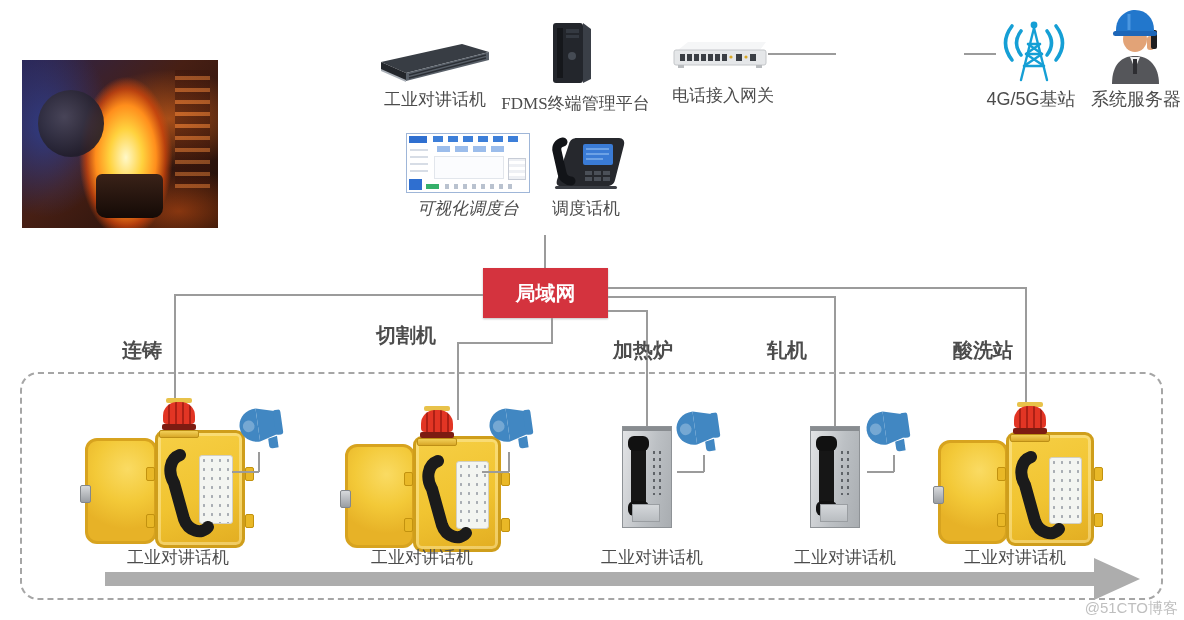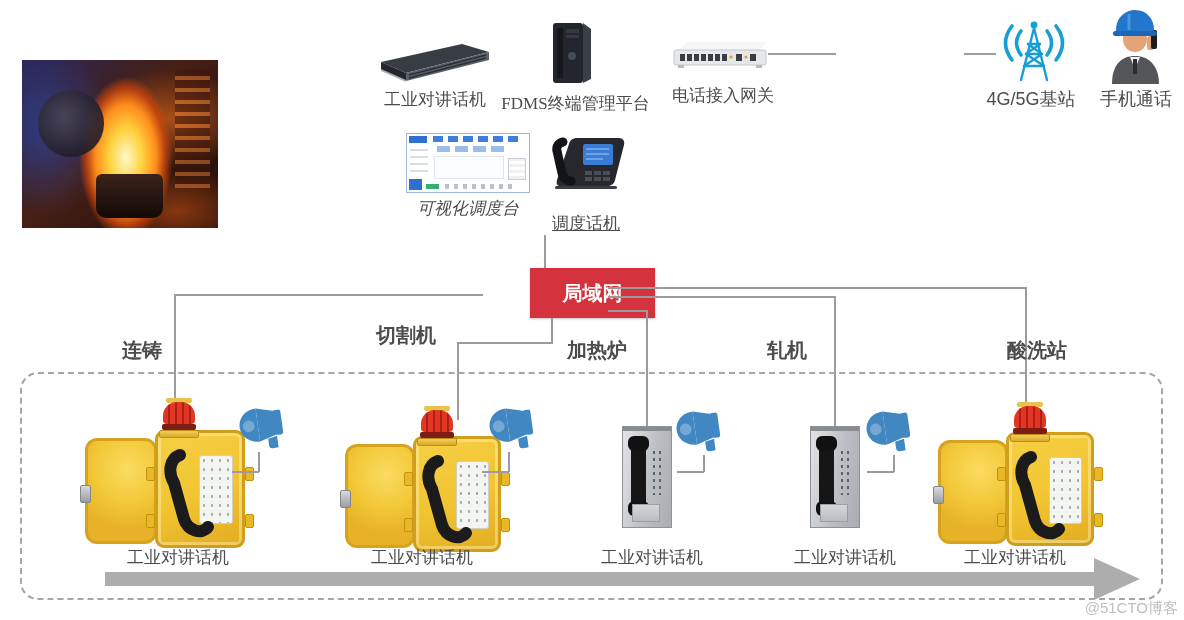--- a/index.html
+++ b/index.html
@@ -54,21 +54,21 @@
      background:#fbfcfe; border:1px solid #e2e6ec; }
   .console .c-right { position:absolute; right:3px; top:24px; width:18px; height:22px;
      border:1px solid #c7ccd6; background:repeating-linear-gradient(0deg,#eef0f4 0 3px,#fff 3px 6px); }
   .console .c-bl { position:absolute; left:2px; bottom:2px; width:13px; height:11px; background:#2f6fd0; }
   .console .c-green { position:absolute; left:19px; bottom:3px; width:13px; height:5px; background:#35b06a; }
   .console .c-dots { position:absolute; left:38px; bottom:3px; width:70px; height:5px;
      background:repeating-linear-gradient(90deg,#b9c2cf 0 4px, #fff 4px 9px); }
 
   
   .op-box  { left:836px; top:35px; width:128px; height:37px; font-size:19px; }
-  .lan-box { left:483px; top:268px; width:125px; height:50px; font-size:20px;margin-left:47px; }
+  .lan-box { left:483px; top:268px; width:125px; height:50px; font-size:20px; }
 
   
   .zone { position:absolute; left:20px; top:372px; width:1143px; height:228px;
           border:2px dashed #a6a6a6; border-radius:18px; }
 
   
   .wphone { position:absolute; width:210px; height:150px; }
   .wdoor { position:absolute; border:3px solid #d7a31f; border-radius:12px;
            background:radial-gradient(90% 60% at 60% 28%, #fadb63 0%, #f3c938 55%, #e7b227 100%); }
   .wdoor .hinge { position:absolute; left:-8px; top:44%; width:11px; height:18px;
@@ -192,21 +192,21 @@
     <g fill="#4b5058">
       <rect x="42" y="41" width="7" height="4"></rect>
         <rect x="51" y="41" width="7" height="4"></rect>
       <rect x="60" y="41" width="7" height="4"></rect>
         <rect x="42" y="47" width="7" height="4"></rect>
       <rect x="51" y="47" width="7" height="4"></rect>
         <rect x="60" y="47" width="7" height="4"></rect>
     </g>
     <rect x="12" y="56" width="62" height="3" rx="1.5" fill="#3a3d43"></rect>
   </svg>
-  <div class="lbl lbl-dev" style="left:538px; top:212px; width:96px;text-decoration:underline;">调度话机</div>
+  <div class="lbl lbl-dev" style="left:538px; top:197px; width:96px;">调度话机</div>
 
   <div class="hline" style="left:768px; top:53px; width:68px;"></div>
   <div class="hline" style="left:964px; top:53px; width:32px;"></div>
 
   <svg class="dev" style="left:990px; top:18px;" width="88" height="66" viewBox="0 0 88 66">
     <g stroke="#159fd5" stroke-width="2.4" fill="none" stroke-linecap="round">
       <path d="M44 10 L31 62 M44 10 L57 62 M34 48 L54 48 M36 36 L52 36 M38 26 L50 26"></path>
       <path d="M36 36 L54 48 M52 36 L34 48 M38 26 L52 36 M50 26 L36 36"></path>
     </g>
     <circle cx="44" cy="7" r="3.4" fill="#159fd5"></circle>
@@ -223,21 +223,21 @@
     <path d="M10 78 C10 58 20 50 33 50 C47 50 57 60 57 78 Z" fill="#55565a"></path>
     <polygon points="28,51 38,51 33,63" fill="#f2f2f2"></polygon>
     <polygon points="31,53 35,53 35,68 31,68" fill="#2e2e32"></polygon>
     <ellipse cx="33" cy="33" rx="12" ry="13" fill="#e2a377"></ellipse>
     <rect x="45" y="30" width="7" height="14" rx="3" fill="#e2a377"></rect>
     <rect x="49" y="24" width="6" height="19" rx="2" fill="#1d1d1f"></rect>
     <path d="M14 24 C14 11 24 4 33 4 C45 4 52 13 52 24 L52 27 L14 27 Z" fill="#2277cc"></path>
     <rect x="11" y="25" width="44" height="5" rx="2.5" fill="#1d66b8"></rect>
     <path d="M27 8 L27 24" stroke="#4a97e0" stroke-width="3"></path>
   </svg>
-  <div class="lbl lbl-dev" style="left:1090px; top:87px; width:92px; font-size:18px;">手机通话</div>
+  <div class="lbl lbl-dev" style="left:1090px; top:87px; width:92px; font-size:18px;">系统服务器</div>
 
   <div class="vline" style="left:544px; top:235px; height:33px;"></div>
   <div class="redbox lan-box">局域网</div>
 
   <div class="hline" style="left:174px; top:294px; width:309px;"></div>
   <div class="vline" style="left:174px; top:294px; height:116px;"></div>
 
   <div class="vline" style="left:551px; top:318px; height:24px;"></div>
   <div class="hline" style="left:457px; top:342px; width:96px;"></div>
   <div class="vline" style="left:457px; top:342px; height:78px;"></div>
@@ -246,23 +246,23 @@
   <div class="vline" style="left:646px; top:310px; height:122px;"></div>
 
   <div class="hline" style="left:608px; top:296px; width:228px;"></div>
   <div class="vline" style="left:834px; top:296px; height:136px;"></div>
 
   <div class="hline" style="left:608px; top:287px; width:419px;"></div>
   <div class="vline" style="left:1025px; top:287px; height:121px;"></div>
 
   <div class="lbl lbl-sta" style="left:102px;  top:337px; width:80px;">连铸</div>
   <div class="lbl lbl-sta" style="left:366px; top:322px; width:80px;">切割机</div>
-  <div class="lbl lbl-sta" style="left:557px; top:337px; width:80px;">加热炉</div>
+  <div class="lbl lbl-sta" style="left:603px; top:337px; width:80px;">加热炉</div>
   <div class="lbl lbl-sta" style="left:747px; top:337px; width:80px;">轧机</div>
-  <div class="lbl lbl-sta" style="left:997px; top:337px; width:80px;">酸洗站</div>
+  <div class="lbl lbl-sta" style="left:943px; top:337px; width:80px;">酸洗站</div>
 
   <div class="zone"></div>
 
   <div class="wphone" style="left:85px; top:398px;">
     <div class="wdoor" style="left:0; top:40px; width:72px; height:106px;">
       <div class="hinge"></div>
     </div>
     <div class="wbody" style="left:70px; top:32px; width:90px; height:118px;">
       <div class="panel"></div>
       <div class="lug-l"></div>

